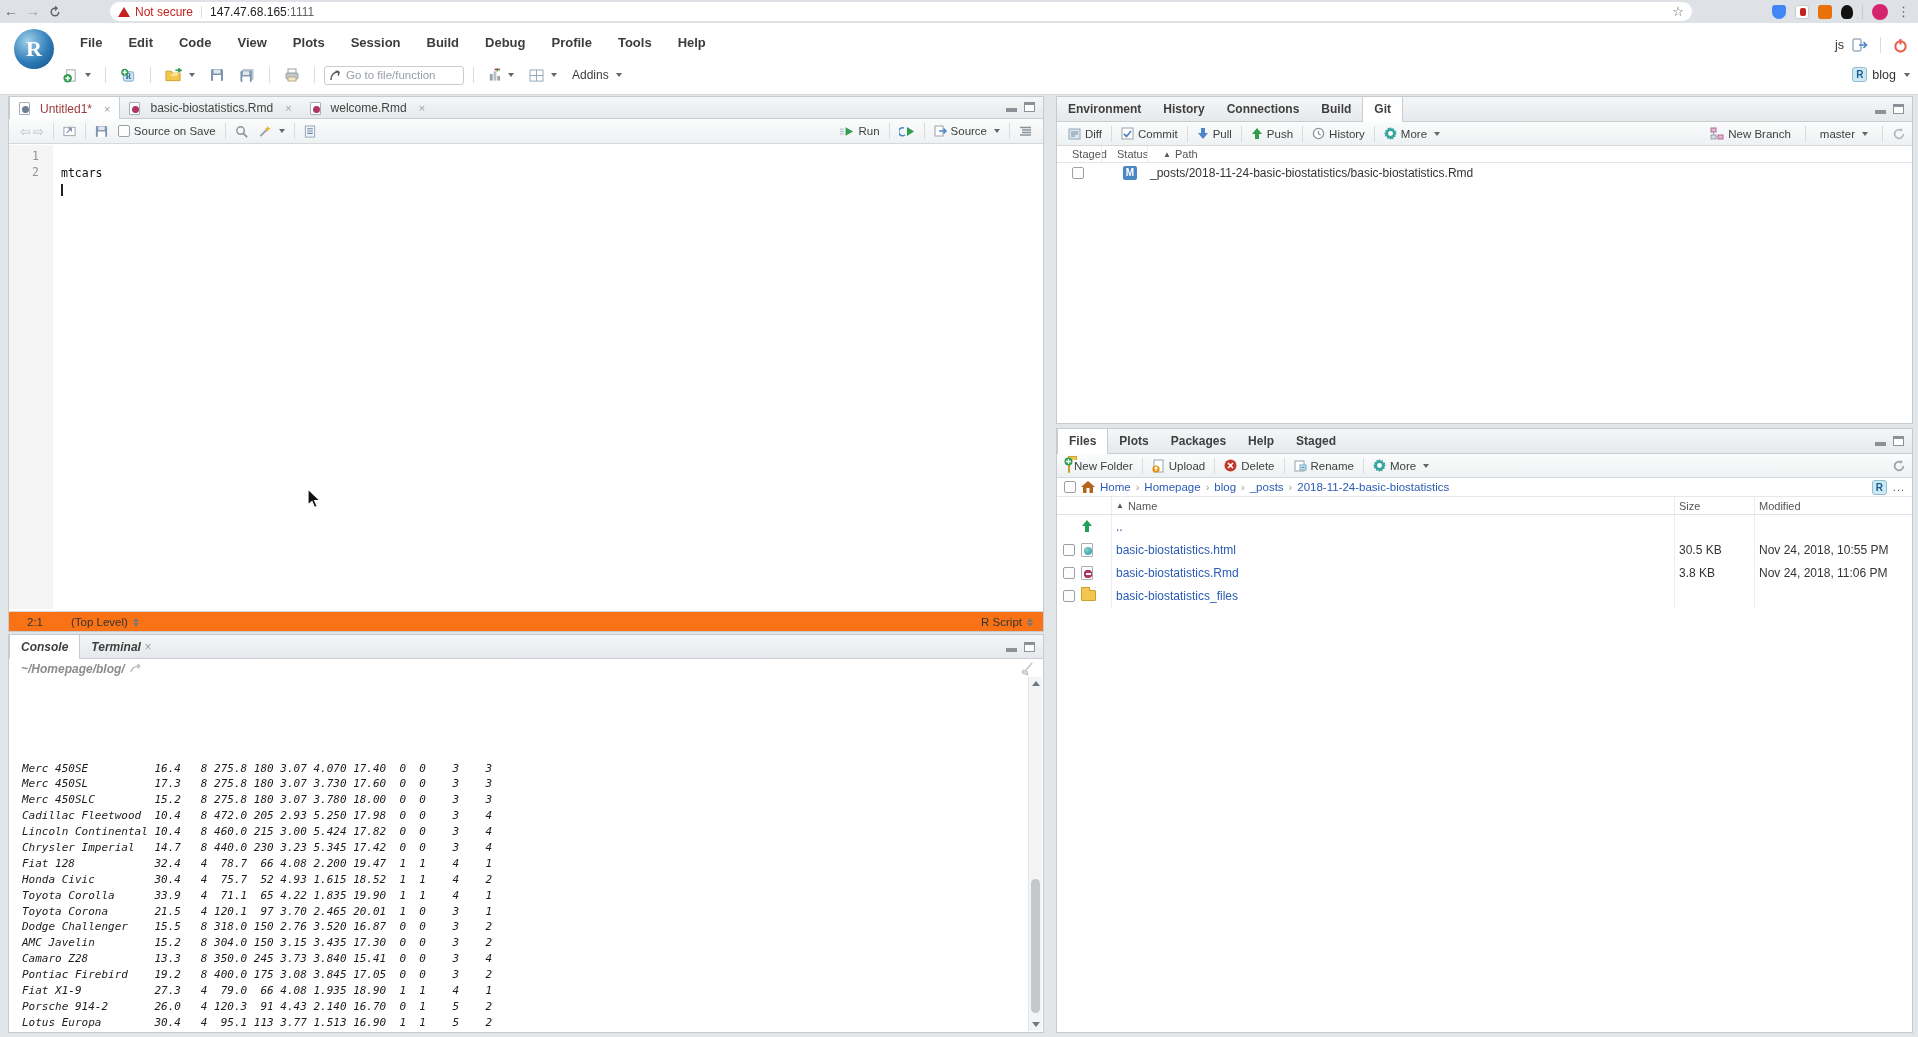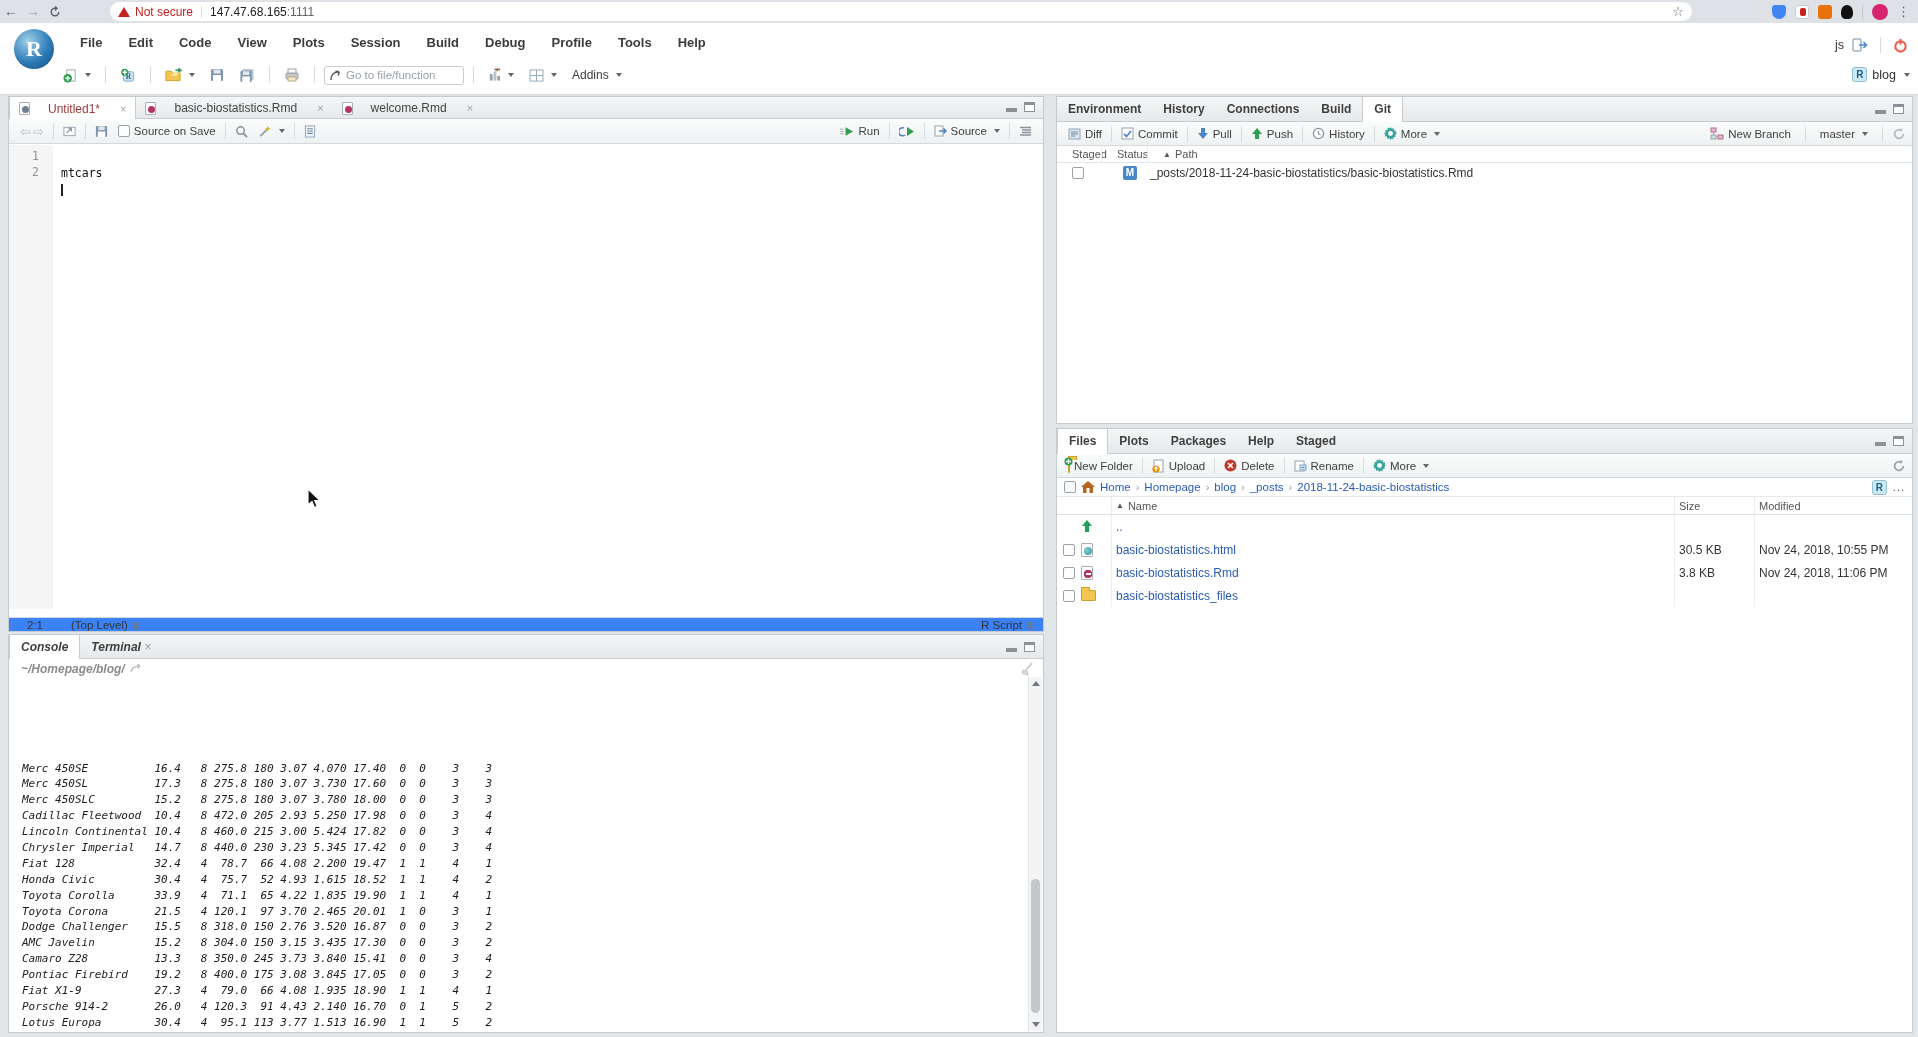--- a/index.html
+++ b/index.html
@@ -56,35 +56,35 @@
   .ptab { padding:5px 11px 3px; font-size:12px; font-weight:700; color:#3f3f3f; }
   .ptab.active { background:#fff; border-left:1px solid #c9cdd1; border-right:1px solid #c9cdd1; margin-bottom:-1px; }
   .winbtns { position:absolute; top:7px; right:8px; display:flex; gap:7px; align-items:center; }
   .wb-min { width:11px; height:4px; background:#8b9196; margin-top:5px; }
   .wb-max { width:11px; height:10px; border:1px solid #8b9196; border-top:3px solid #8b9196; background:#fff; }
 
   .ptoolbar { height:24px; background:linear-gradient(#fbfcfc,#eef1f2); border-bottom:1px solid #d5d9dc; display:flex; align-items:center; padding:0 6px; font-size:11.5px; color:#404040; }
   .tbtn { display:flex; align-items:center; gap:4px; padding:2px 5px; white-space:nowrap; }
 
   
-  .etab { display:flex; align-items:center; gap:18px; padding:4px 9px 3px; font-size:12px; color:#444; }
+  .etab { display:flex; align-items:center; gap:10px; padding:4px 9px 3px; font-size:12px; color:#444; }
   .etab.active { background:#fff; border-left:1px solid #c9cdd1; border-right:1px solid #c9cdd1; margin-bottom:-1px; }
   .etab .tab-x { color:#9aa2a8; font-size:11px; margin-left:2px; }
   .etab .modified { color:#9a3a3a; }
   .docicon { width:11px; height:13px; background:#fff; border:1px solid #a8b0b6; border-radius:1px; position:relative; }
   .docicon::after { content:""; position:absolute; left:2px; top:3px; width:7px; height:7px; border-radius:50%; }
   .doc-r::after { background:#6b7f95; }
   .doc-rmd::after { background:#b03565; }
 
   
   .code-area { position:absolute; top:48px; bottom:22px; left:0; right:0; display:flex; font-family:"DejaVu Sans Mono",monospace; font-size:11.5px; line-height:16px; background:#fff; }
   .gutter { width:44px; background:#f5f5f5; color:#8d949b; text-align:right; padding:3px 14px 0 0; }
   .codecol { padding:20px 0 0 8px; color:#111; }
   .text-cursor { display:inline-block; width:1.5px; height:12px; background:#222; vertical-align:middle; }
-  .src-status { position:absolute; bottom:0; left:0; right:0; height:14px; background:#3b82f6; border-top:1px solid #d5d9dc; display:flex; align-items:center; font-size:11.5px; color:#333; padding:0 10px; }
+  .src-status { position:absolute; bottom:0; left:0; right:0; height:20px; background:#f97316; border-top:1px solid #d5d9dc; display:flex; align-items:center; font-size:11.5px; color:#333; padding:0 10px; }
   .updown { display:inline-flex; flex-direction:column; gap:1px; margin-left:5px; vertical-align:middle; }
   .updown i { width:0; height:0; border-left:3px solid transparent; border-right:3px solid transparent; display:block; }
   .updown .u { border-bottom:4px solid #777; }
   .updown .d { border-top:4px solid #777; }
 
   
   .wd-row { height:19px; display:flex; align-items:center; padding-left:12px; font-size:12px; font-weight:700; color:#8c8c8c; }
   .con-output { position:absolute; top:43px; bottom:0; left:0; right:15px; padding:3px 0 0 13px; font-family:"DejaVu Sans Mono",monospace; font-size:11px; line-height:15.9px; white-space:pre; color:#1c1c1c; overflow:hidden; }
   .con-line { height:15.9px; }
   .con-scroll { position:absolute; top:42px; bottom:1px; right:1px; width:14px; background:#f3f4f5; border-left:1px solid #e3e5e7; }

